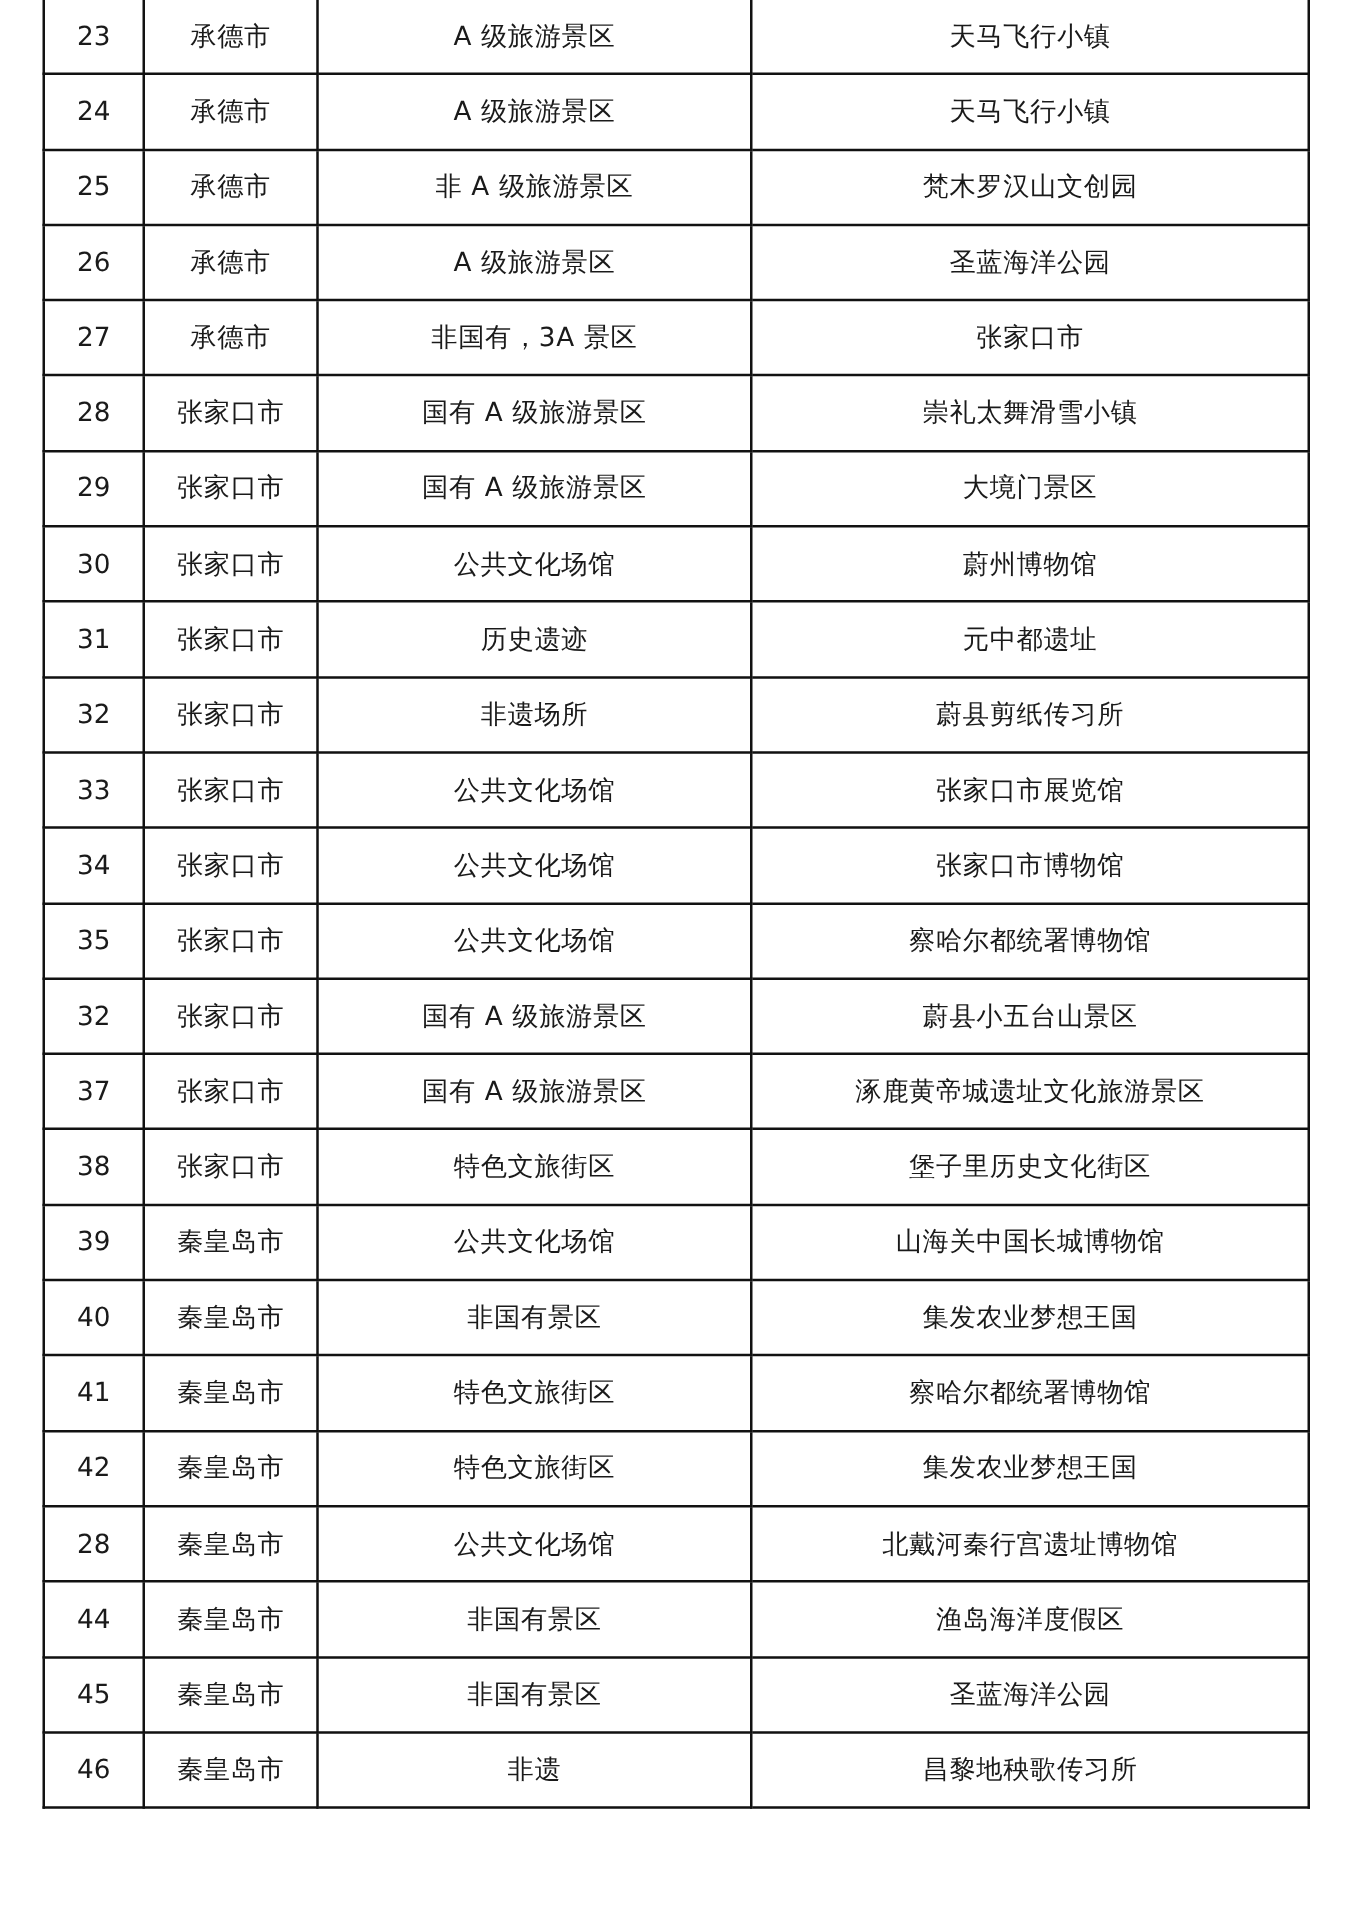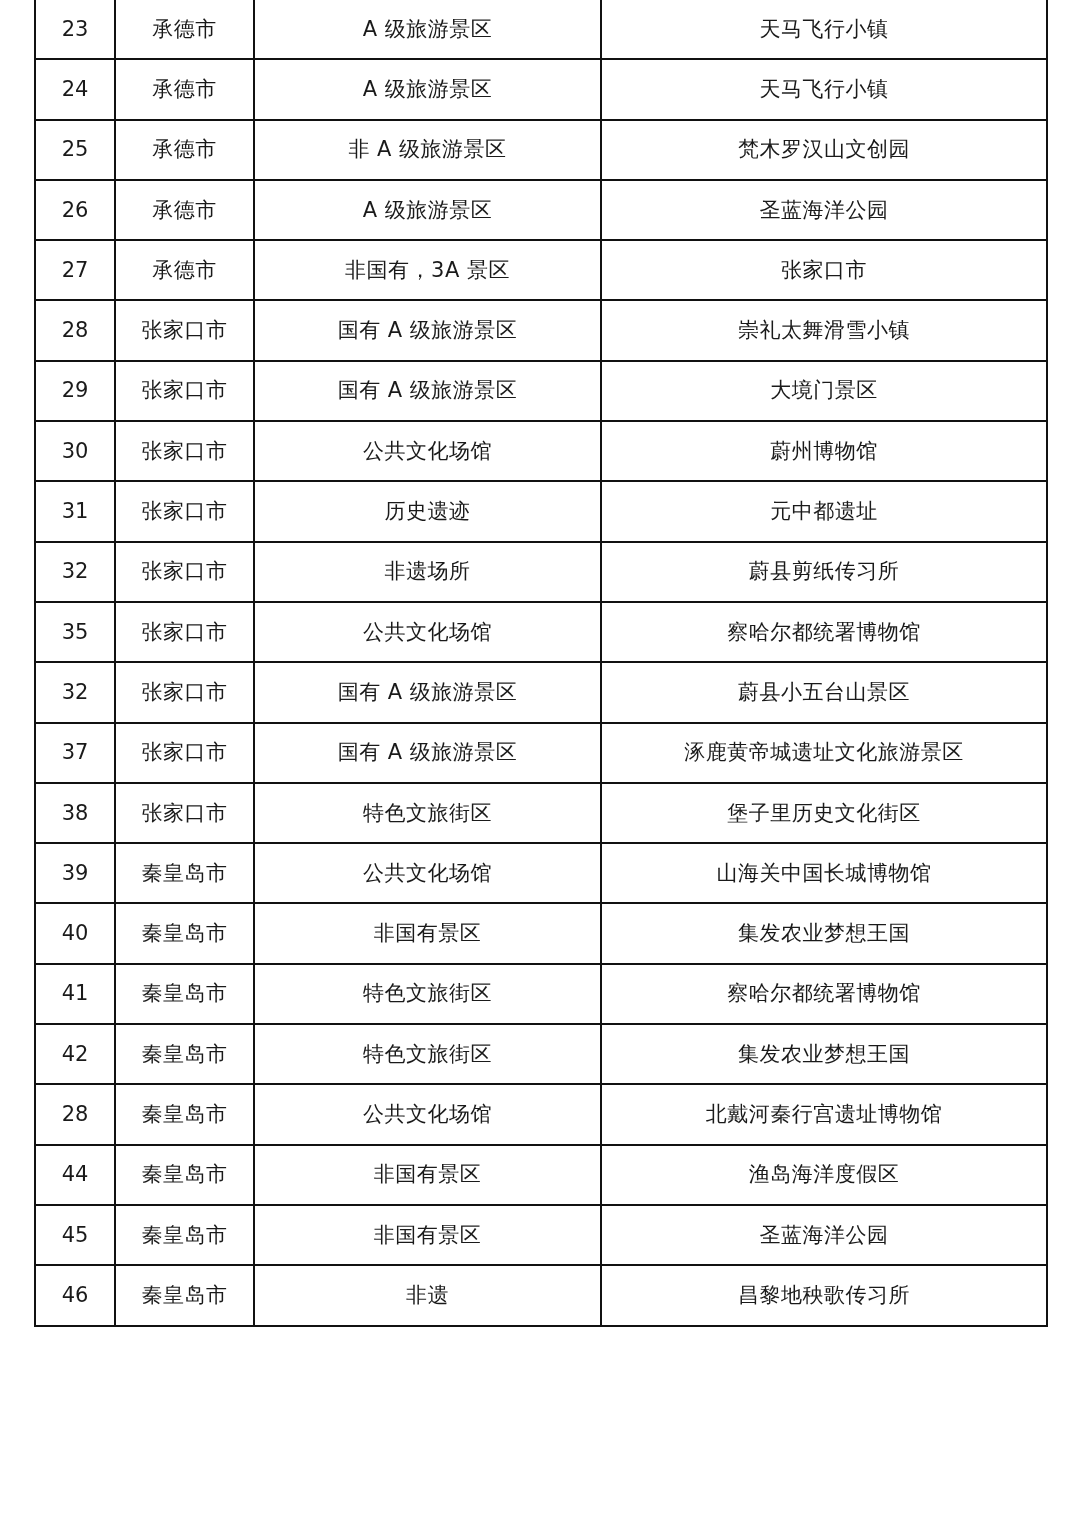--- a/index.html
+++ b/index.html
@@ -97,21 +97,33 @@
     <td>元中都遗址</td>
   </tr>
 
   <tr>
     <td class="num">32</td>
     <td>张家口市</td>
     <td>非遗场所</td>
     <td>蔚县剪纸传习所</td>
   </tr>
 
-
+  <tr>
+    <td class="num">33</td>
+    <td>张家口市</td>
+    <td>公共文化场馆</td>
+    <td>张家口市展览馆</td>
+  </tr>
+
+  <tr>
+    <td class="num">34</td>
+    <td>张家口市</td>
+    <td>公共文化场馆</td>
+    <td>张家口市博物馆</td>
+  </tr>
 
   <tr>
     <td class="num">35</td>
     <td>张家口市</td>
     <td>公共文化场馆</td>
     <td>察哈尔都统署博物馆</td>
   </tr>
 
   <tr>
     <td class="num">32</td>

